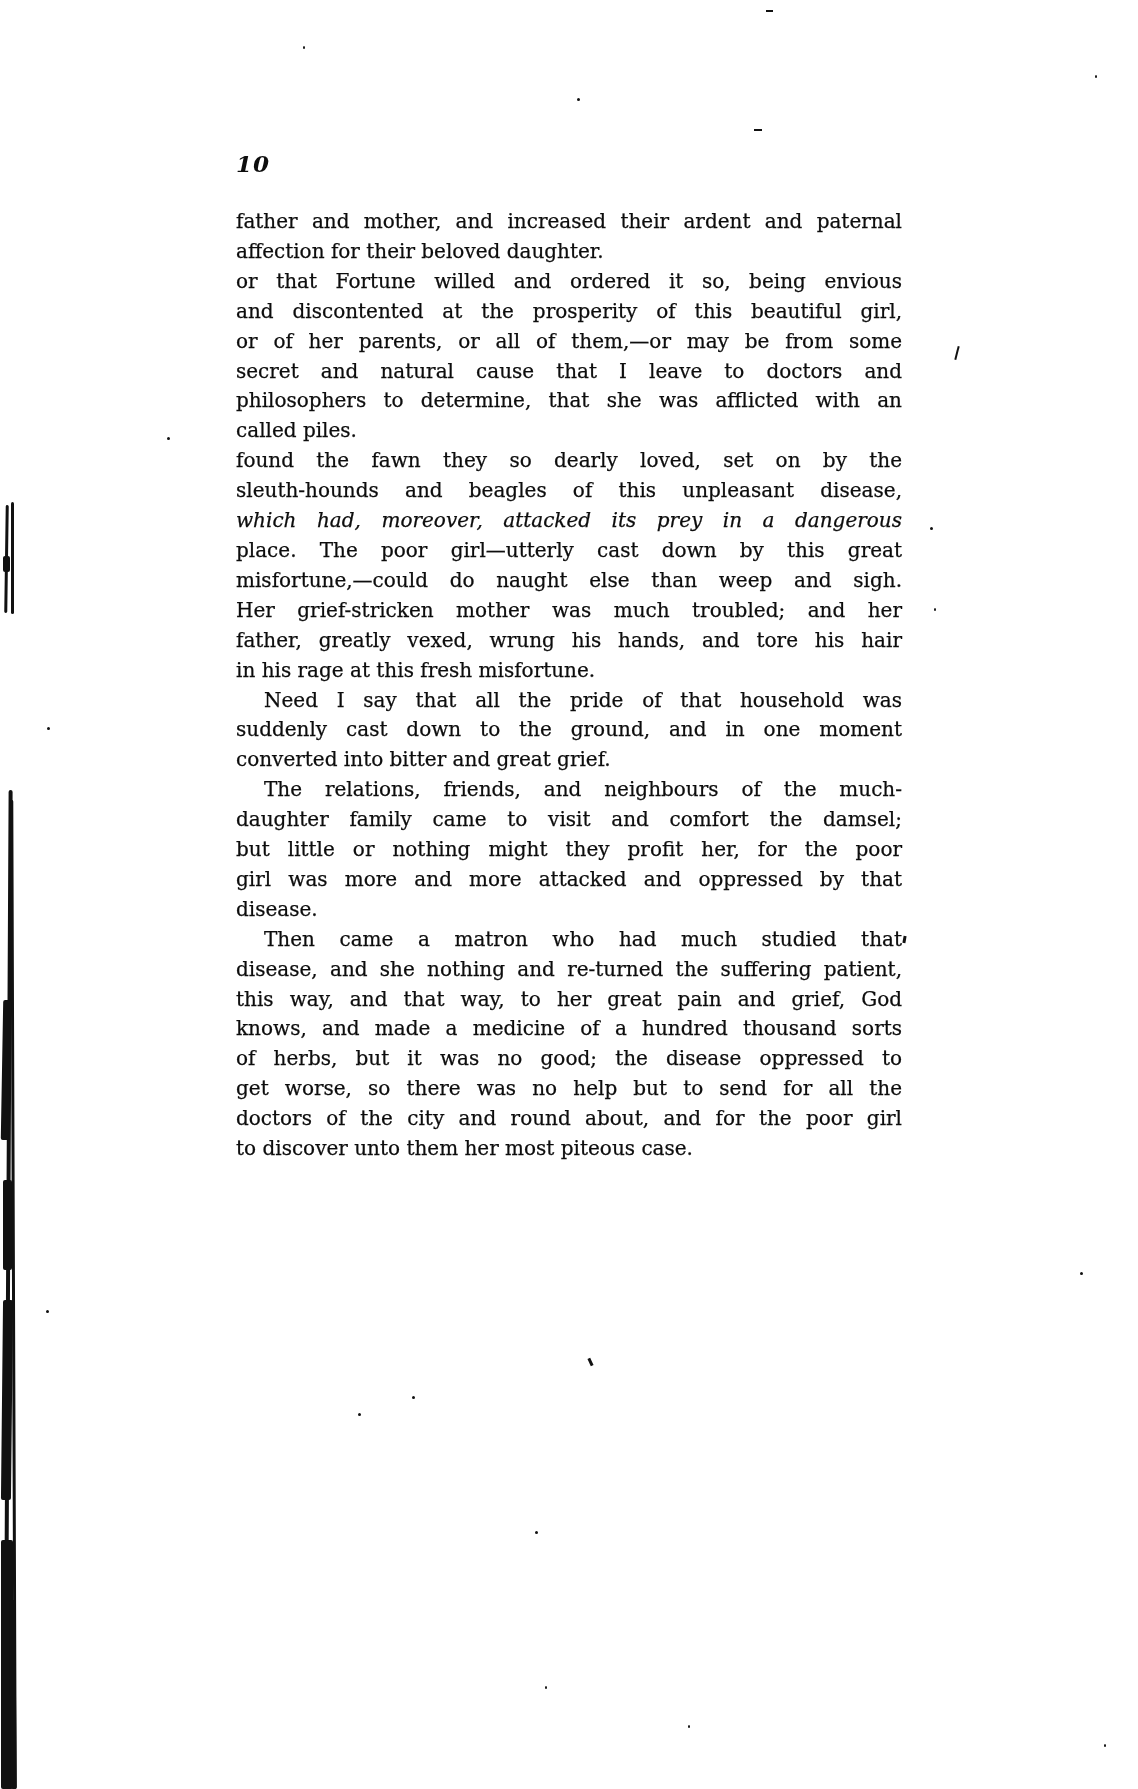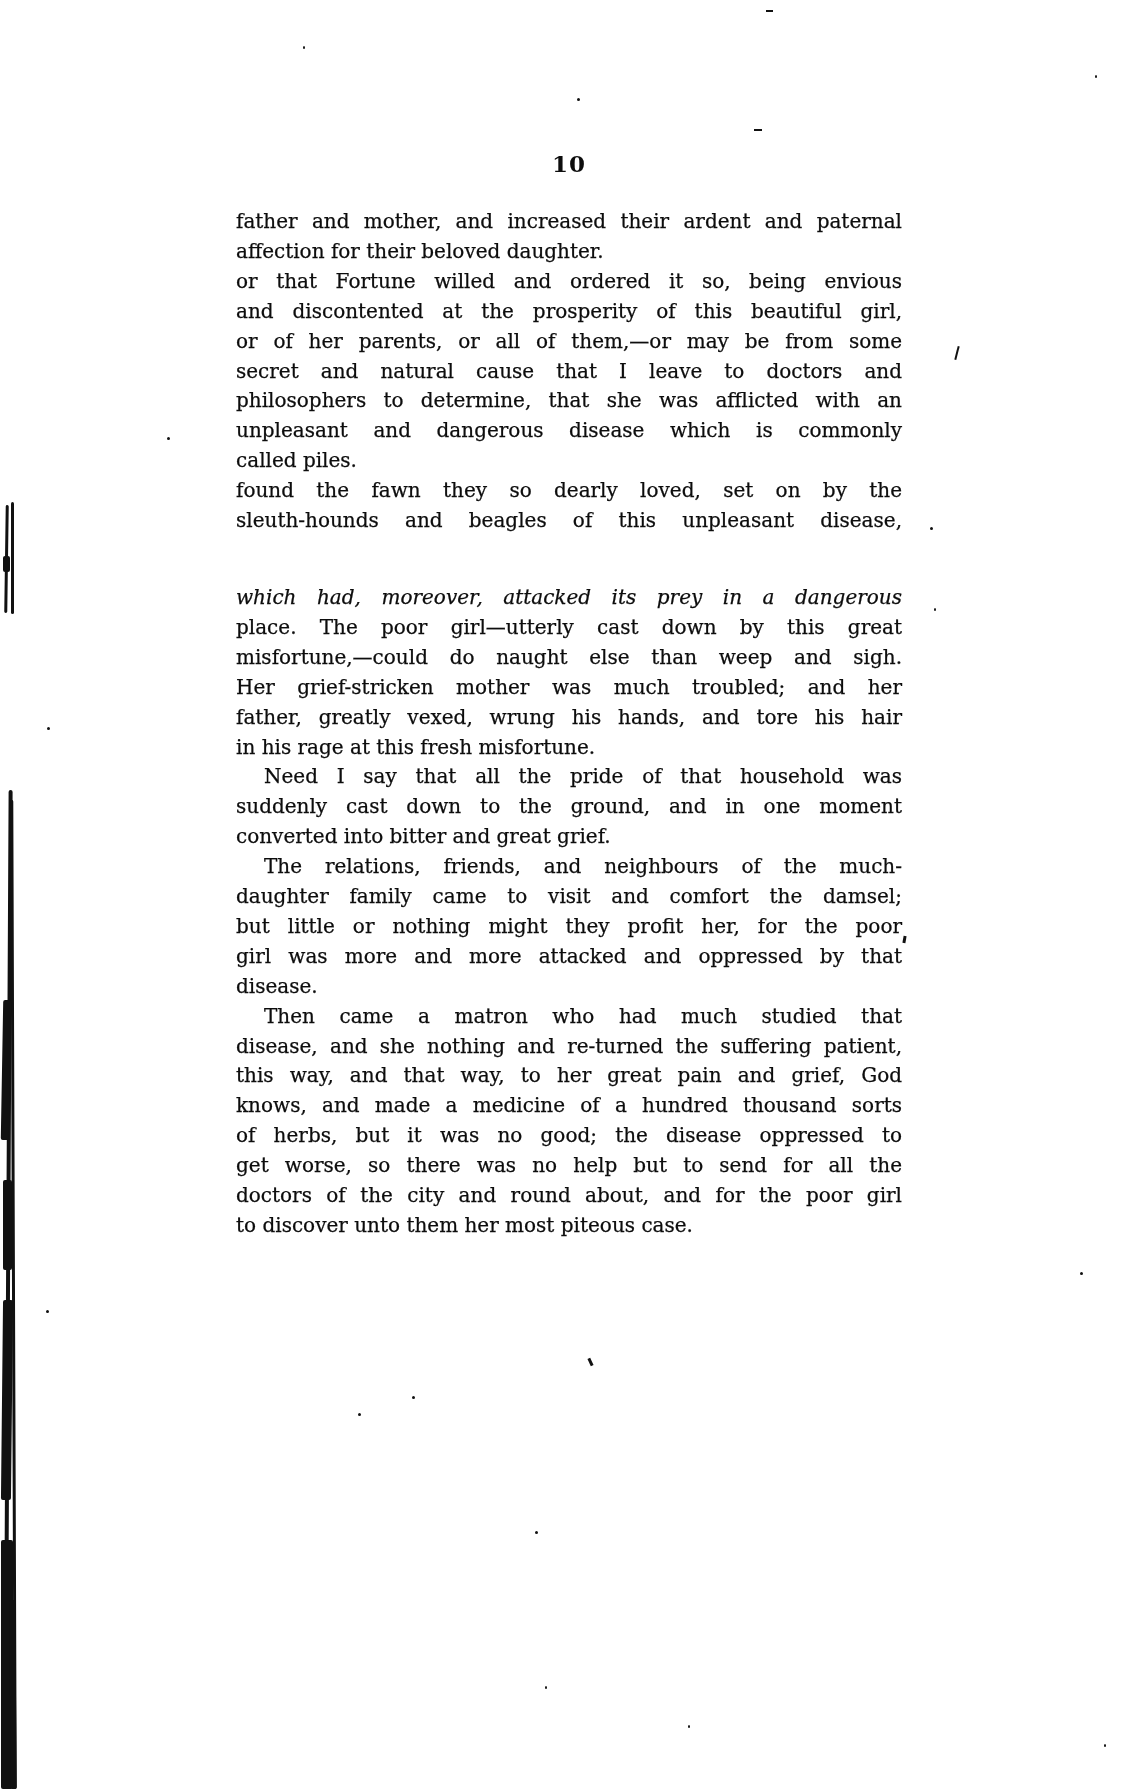--- a/index.html
+++ b/index.html
@@ -17,24 +17,24 @@
   }
   .page {
     position: absolute;
     inset: 0;
   }
   .page-number {
     position: absolute;
     top: 150px;
     left: 236px;
     width: 666px;
-    text-align: center;
     font-size: 23px;
     font-weight: 600;
     letter-spacing: 1px;
+    font-style: italic;
   }
   .text-column {
     position: absolute;
     top: 207px;
     left: 236px;
     width: 666px;
     font-size: 20px;
     line-height: 29.9px;
     font-weight: 500;
     -webkit-text-stroke: 0.25px currentColor;
@@ -43,21 +43,21 @@
   .line {
     text-align: justify;
     text-align-last: justify;
     white-space: normal;
   }
   .line.last {
     text-align: right;
     text-align-last: left;
   }
   .line.indent { padding-left: 28px; }
-  .line.italic { font-style: italic; margin-top: 47px; }
+  .line.italic { font-style: italic; }
 
   
   .artifact {
     position: absolute;
     background: #111111;
   }
   .speck { border-radius: 50%; }
   .streak { border-radius: 2px; }
 </style>
 </head>
@@ -71,21 +71,20 @@
       <div class="para">
         <div class="line">father and mother, and increased their ardent and paternal</div>
         <div class="line last">affection for their beloved daughter.</div>
       </div>
       <div class="para">
         <div class="line">or that Fortune willed and ordered it so, being envious</div>
         <div class="line">and discontented at the prosperity of this beautiful girl,</div>
         <div class="line">or of her parents, or all of them,—or may be from some</div>
         <div class="line">secret and natural cause that I leave to doctors and</div>
         <div class="line">philosophers to determine, that she was afflicted with an</div>
-        <div class="line">unpleasant and dangerous disease which is commonly</div>
         <div class="line last">called piles.</div>
       </div>
       <div class="para">
         <div class="line">found the fawn they so dearly loved, set on by the</div>
         <div class="line">sleuth-hounds and beagles of this unpleasant disease,</div>
         <div class="line italic">which had, moreover, attacked its prey in a dangerous</div>
         <div class="line">place.  The poor girl—utterly cast down by this great</div>
         <div class="line">misfortune,—could do naught else than weep and sigh.</div>
         <div class="line">Her grief-stricken mother was much troubled; and her</div>
         <div class="line">father, greatly vexed, wrung his hands, and tore his hair</div>

